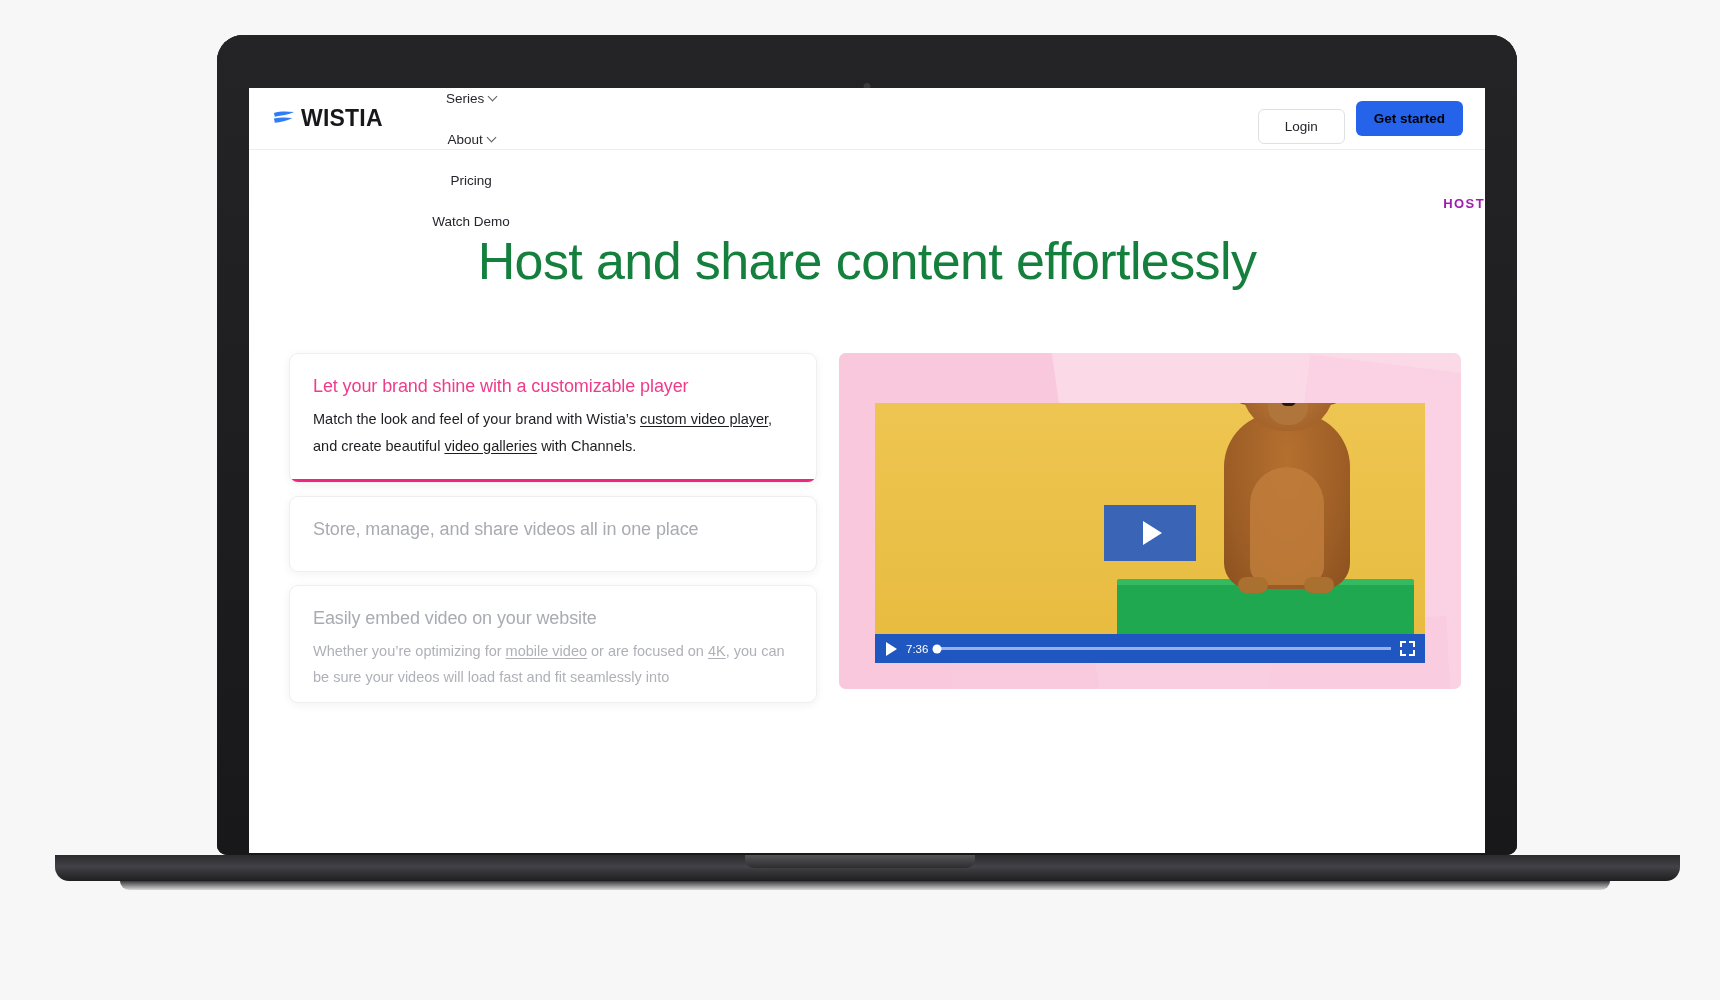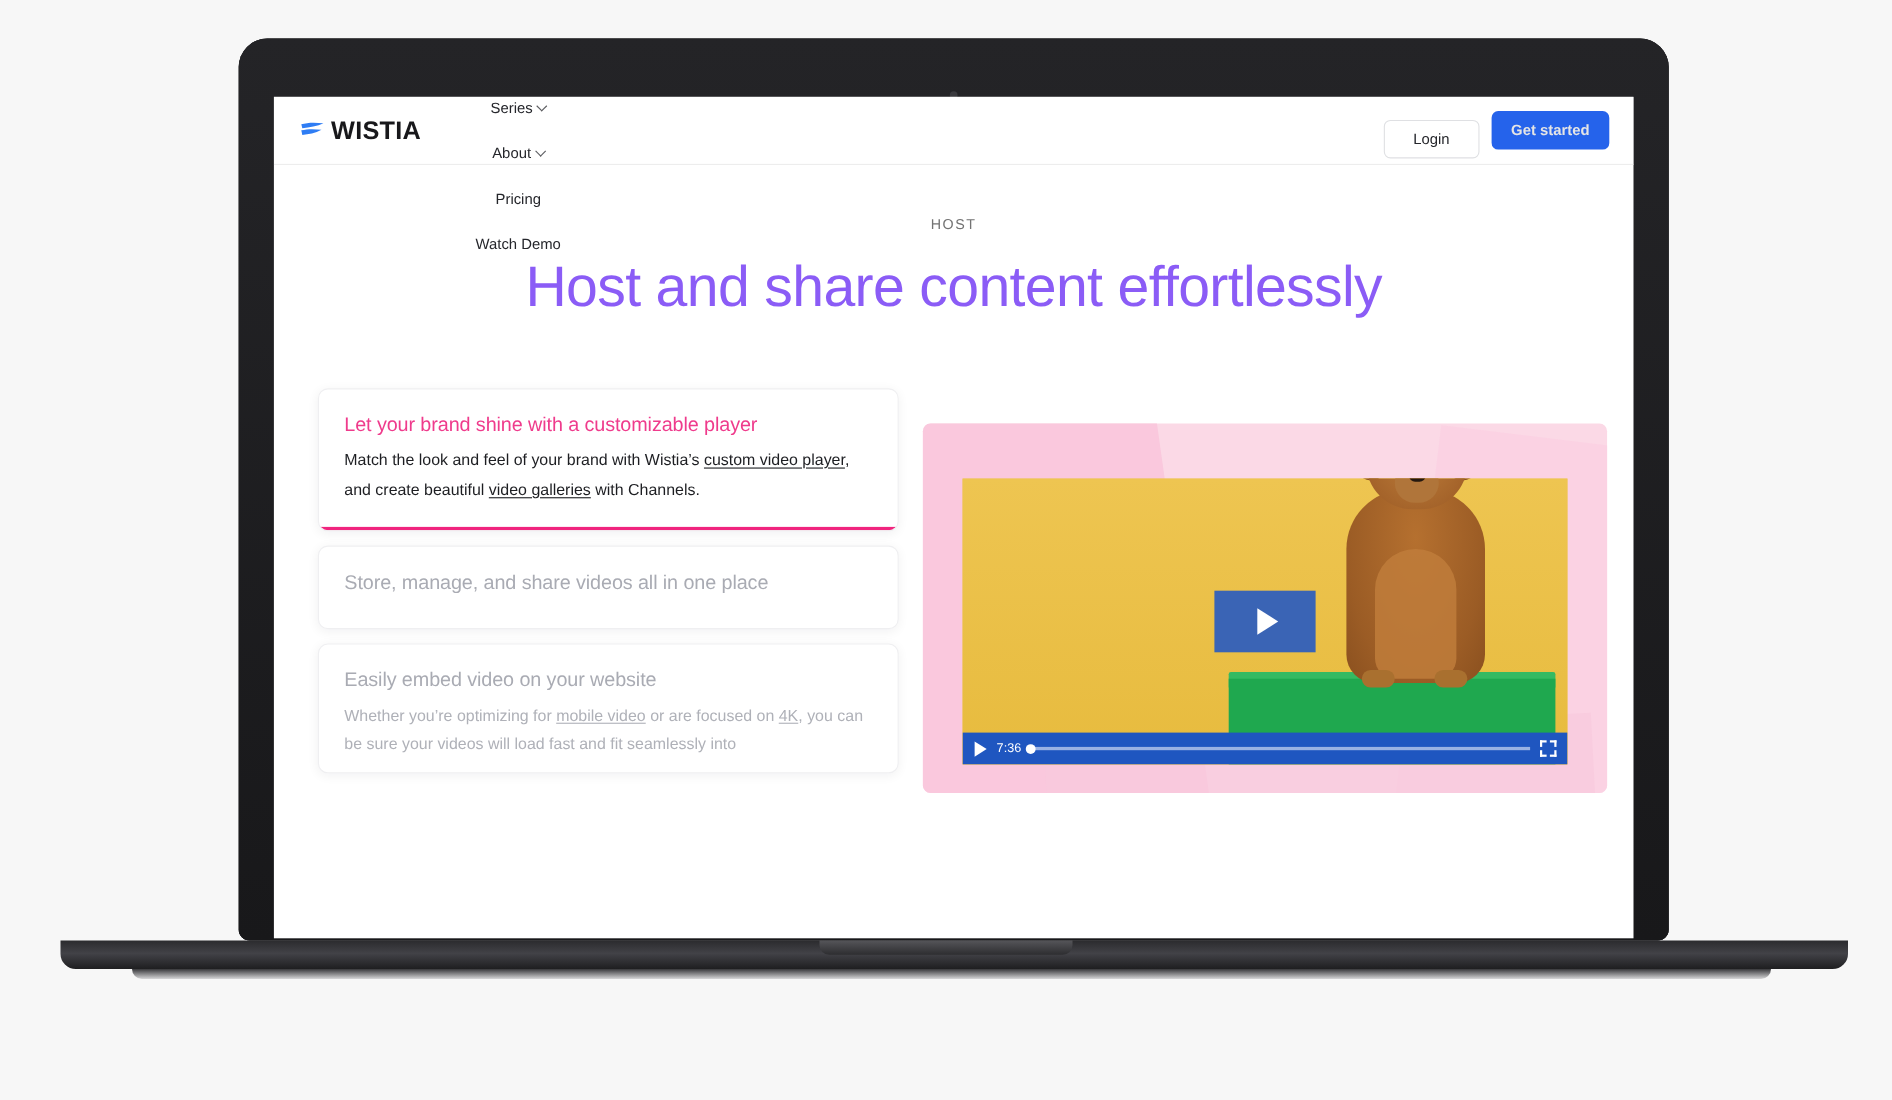--- a/index.html
+++ b/index.html
@@ -73,34 +73,34 @@
   .nav-link.active { color: #5891f5; }
   .caret { width: 7px; height: 7px; border-right: 1.4px solid currentColor; border-bottom: 1.4px solid currentColor;
            transform: translateY(-2px) rotate(45deg); opacity: .75; }
   .nav-right { margin-left: auto; display: flex; align-items: center; gap: 11px; }
   .btn-login {
     font-size: 13.5px; color: #25262b; background: #fff;
     border: 1px solid #dfe0e3; border-radius: 6px;
     padding: 9px 26px; cursor: pointer; margin-top: 16px;
   }
   .btn-start {
-    font-size: 13.5px; font-weight: 700; color: #e5e5e5;
+    font-size: 13.5px; font-weight: 700; color: #000000;
     background: #2563eb; border: none; border-radius: 6px;
     padding: 10px 18px; cursor: pointer;
   }
 
   
   .hero { padding: 46px 0 10px; text-align: center; }
   .eyebrow {
-    font-size: 13px; font-weight: 400; letter-spacing: 1.4px;
-    color: #737373; text-transform: uppercase;
+    font-size: 13px; font-weight: 700; letter-spacing: 1.4px;
+    color: #a21caf; text-transform: uppercase; text-align: right;
   }
   .hero-title {
     margin-top: 20px;
-    font-size: 52px; font-weight: 400; color: #8b5cf6;
+    font-size: 52px; font-weight: 400; color: #15803d;
     letter-spacing: -.6px;
   }
 
   
   .body-wrap { display: flex; gap: 22px; padding: 52px 24px 0 40px; }
   .col-left { width: 528px; flex: 0 0 528px; }
   .col-right { flex: 1 1 auto; }
 
   .card {
     position: relative; background: #fff; border-radius: 9px;
@@ -122,21 +122,20 @@
     position: absolute; left: 0; bottom: 0; height: 3px; width: 100%;
     background: #f0257e;
   }
   .card.clipped { max-height: 118px; }
 
   
   .video-frame {
     position: relative; width: 100%; height: 336px;
     border-radius: 7px; overflow: hidden;
     background: #fbd9e6;
-    margin-top: 32px;
   }
   .brush-a {
     position: absolute; left: -4%; top: -8%; width: 42%; height: 120%;
     background: #f9c4da; transform: rotate(-8deg); opacity: .85;
   }
   .brush-b {
     position: absolute; right: -6%; top: 4%; width: 34%; height: 110%;
     background: #fbd0e2; transform: rotate(7deg); opacity: .8;
   }
   .brush-c {

